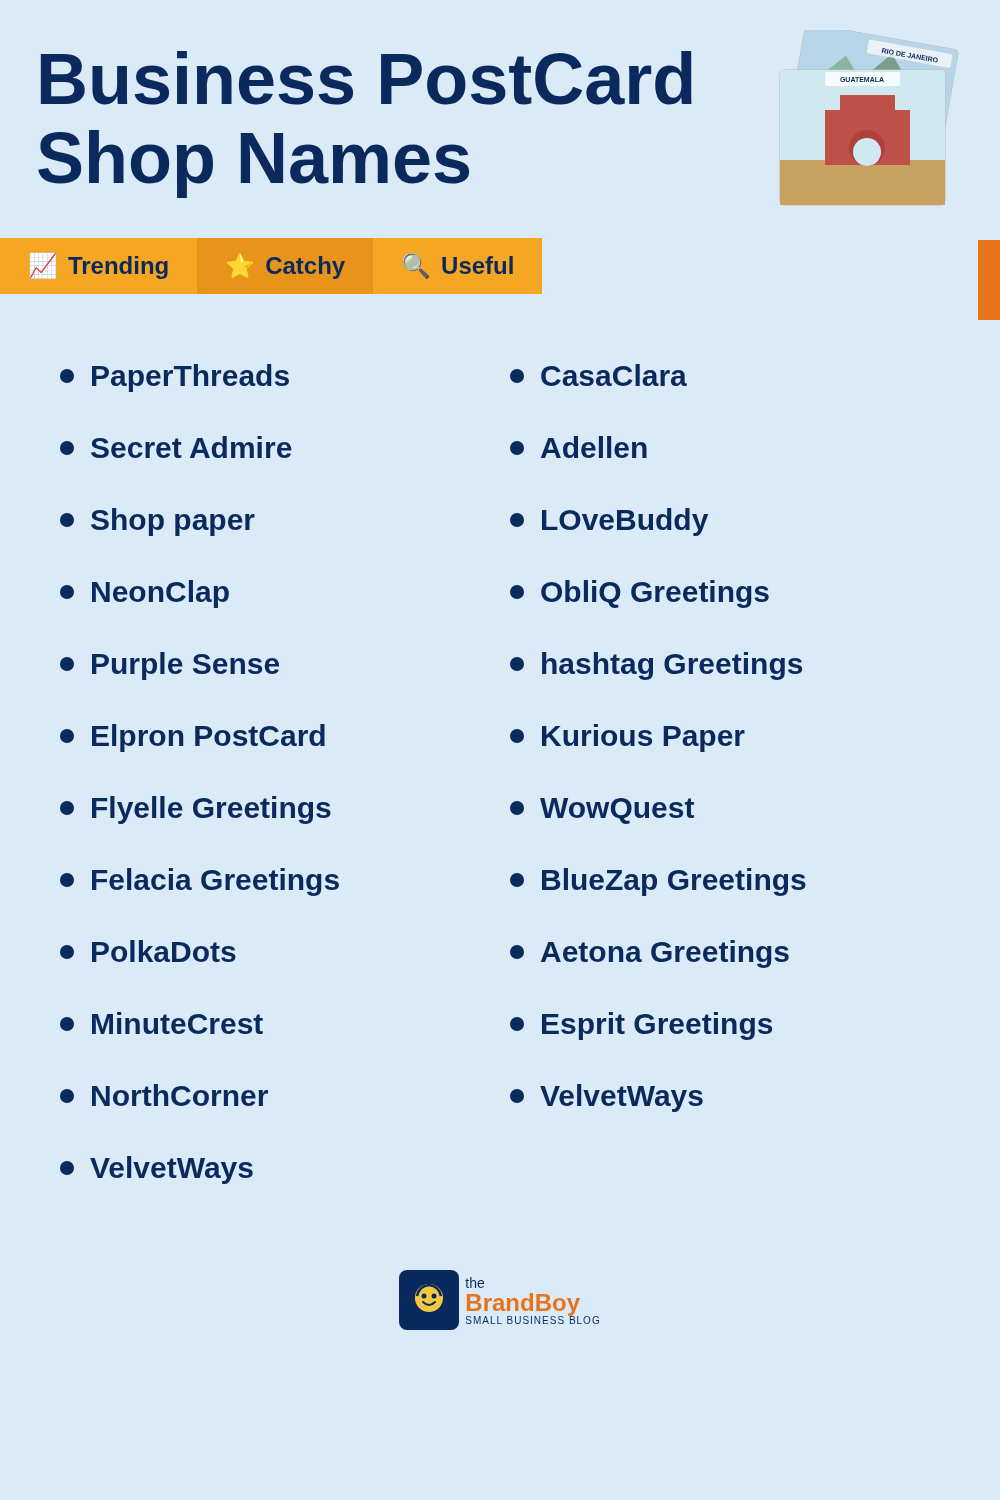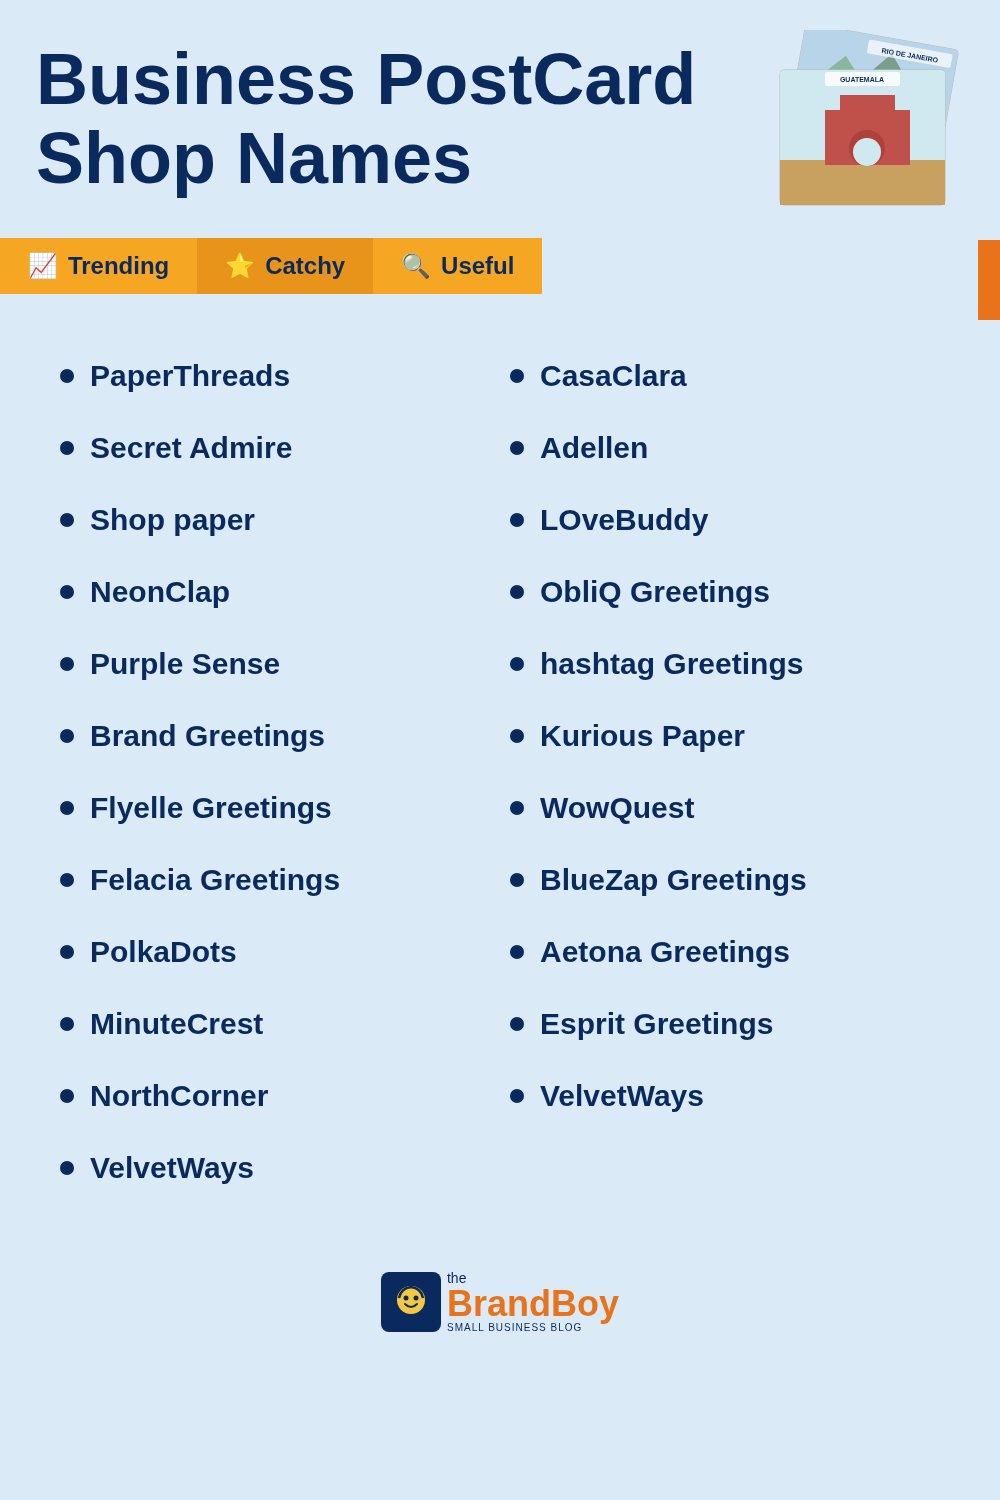--- a/index.html
+++ b/index.html
@@ -139,21 +139,21 @@
     }
 
     .logo-the {
       font-size: 14px;
       font-weight: 400;
       color: #0a2a5e;
       font-family: Arial, sans-serif;
     }
 
     .logo-brand {
-      font-size: 36px;
+      font-size: 24px;
       font-weight: 900;
       color: #0a2a5e;
       line-height: 1;
     }
 
     .logo-brand span {
       color: #e8731a;
     }
 
     .logo-tagline {
@@ -244,21 +244,21 @@
       <div class="name-item">
         <div class="bullet"></div>
         <span class="name-text">NeonClap</span>
       </div>
       <div class="name-item">
         <div class="bullet"></div>
         <span class="name-text">Purple Sense</span>
       </div>
       <div class="name-item">
         <div class="bullet"></div>
-        <span class="name-text">Brand Greetings</span>
+        <span class="name-text">Elpron PostCard</span>
       </div>
       <div class="name-item">
         <div class="bullet"></div>
         <span class="name-text">Flyelle Greetings</span>
       </div>
       <div class="name-item">
         <div class="bullet"></div>
         <span class="name-text">Felacia Greetings</span>
       </div>
       <div class="name-item">

